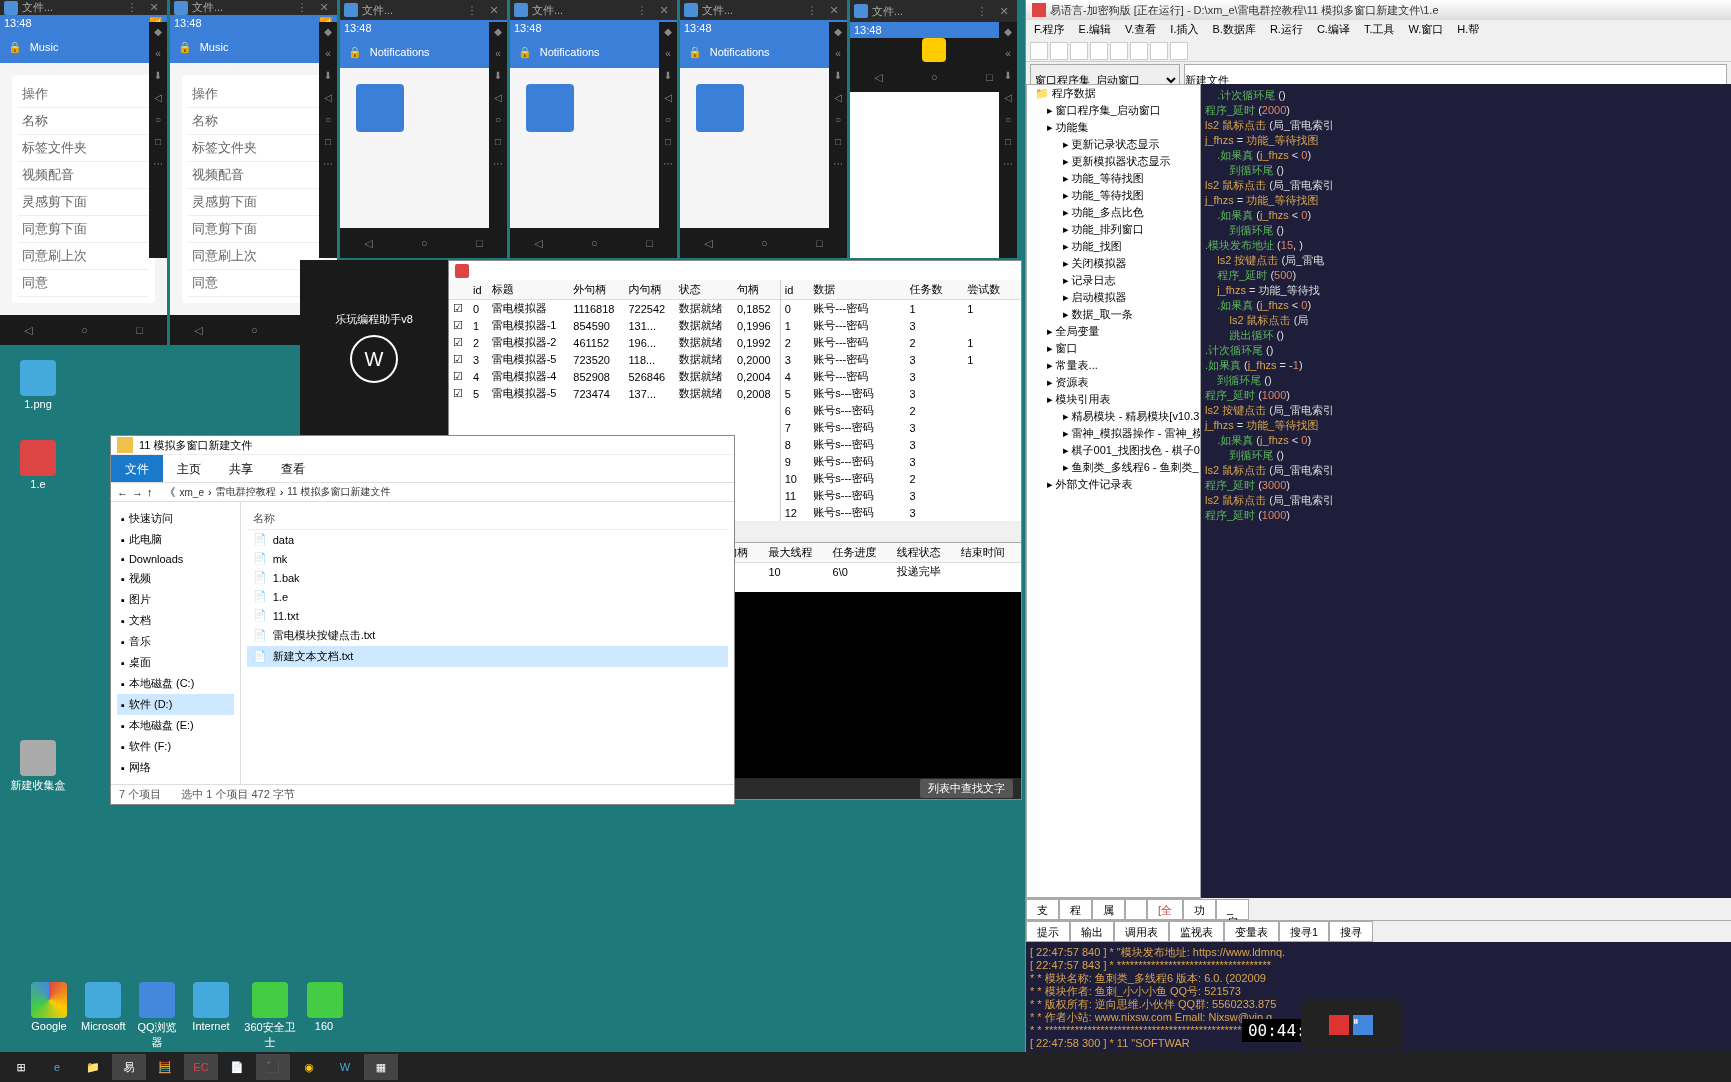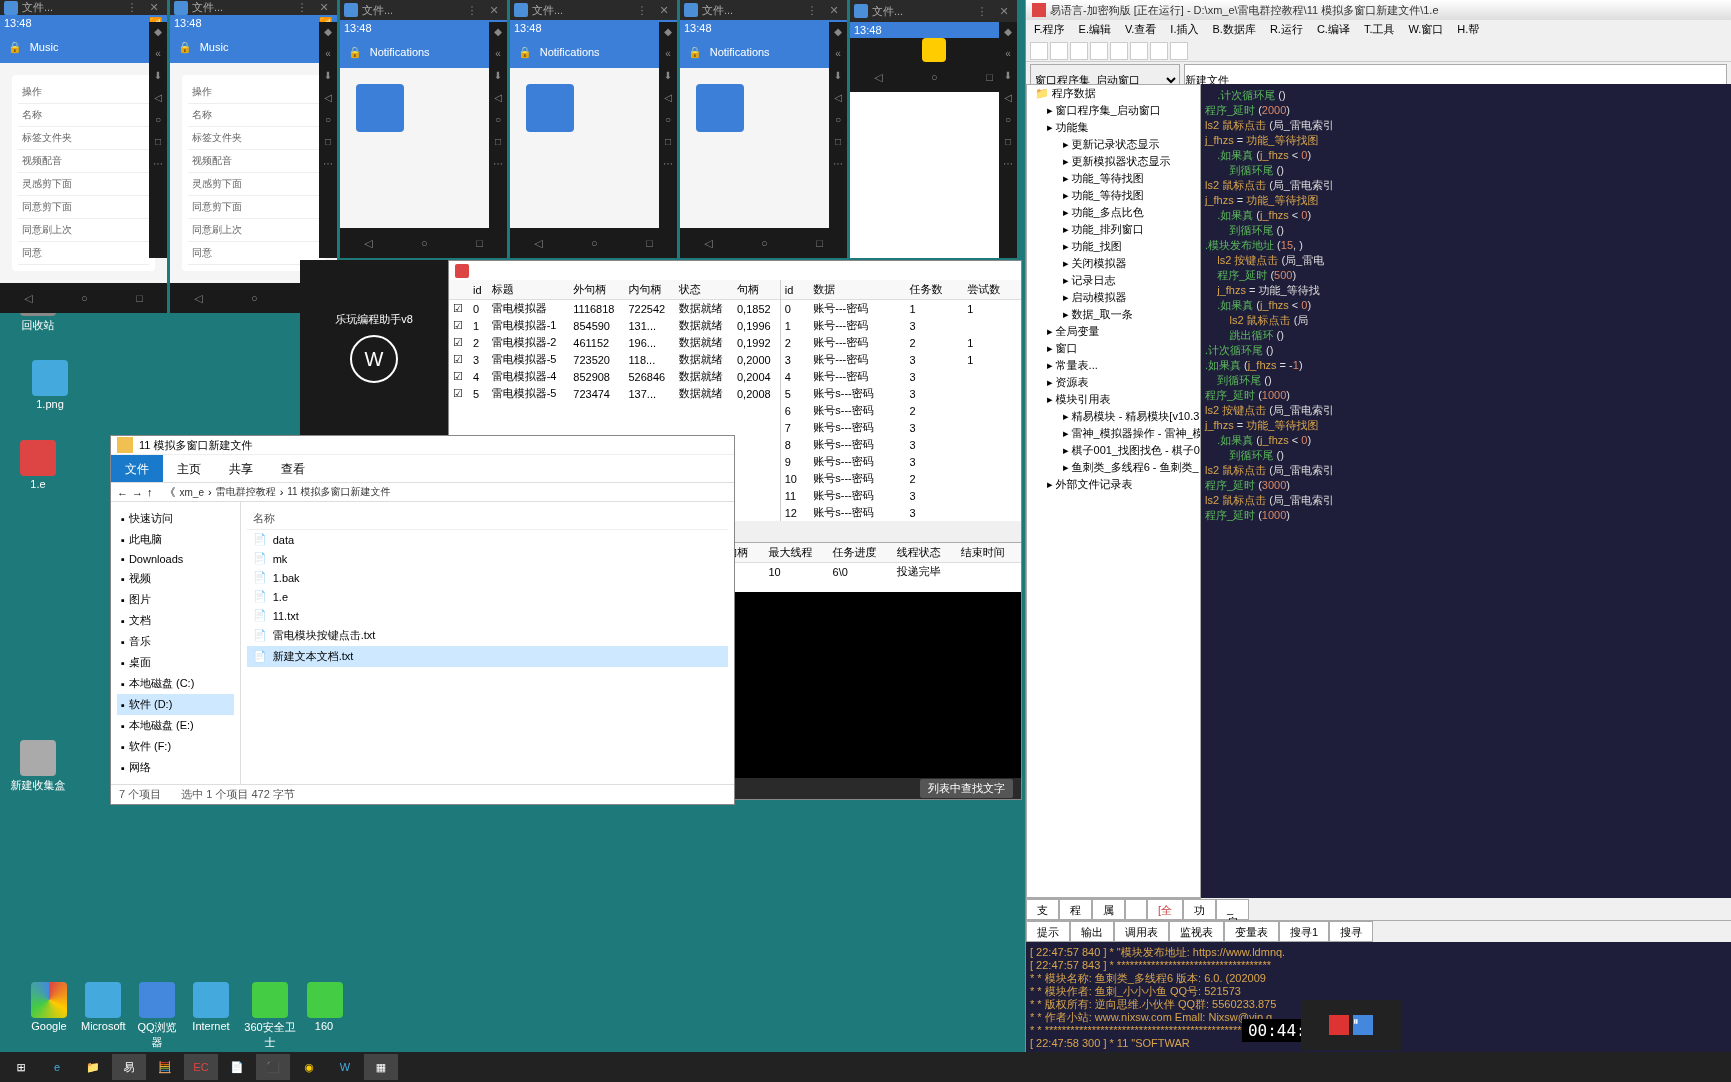--- a/index.html
+++ b/index.html
@@ -8,21 +8,21 @@
 .emu-titlebar{height:22px;background:#2a2a2a;display:flex;align-items:center;padding:0 4px;color:#aaa;font-size:10px;gap:4px}
 .emu-titlebar .icon{width:14px;height:14px;background:#4a8fd8;border-radius:2px}
 .emu-titlebar .title{flex:1;overflow:hidden;white-space:nowrap}
 .emu-titlebar .btn{width:18px;text-align:center;color:#888}
 .emu-screen{flex:1;background:#fff;position:relative}
 .emu-statusbar{height:16px;background:#3b7fd8;color:#fff;font-size:9px;padding:0 4px;display:flex;justify-content:space-between;align-items:center}
 .emu-header{height:32px;background:#3b7fd8;color:#fff;display:flex;align-items:center;padding:0 8px;gap:8px;font-size:11px}
 .emu-body{background:#f5f5f5;padding:8px}
 .emu-folder{width:48px;height:48px;background:#3b7fd8;border-radius:4px;margin:8px}
 .emu-list-mini{background:#fff;margin:4px;border-radius:4px;padding:6px}
-.emu-list-item{padding:4px;font-size:10px;color:#666;border-bottom:1px solid #eee}
+.emu-list-item{padding:4px;font-size:13px;color:#666;border-bottom:1px solid #eee}
 .emu-nav{height:30px;background:#1a1a1a;display:flex;justify-content:space-around;align-items:center;color:#888}
 .emu-sidebar{position:absolute;right:0;top:22px;width:18px;bottom:0;background:#1a1a1a;display:flex;flex-direction:column;align-items:center;gap:8px;padding-top:4px;color:#888}
 .emu-sidebar .sb{width:14px;height:14px;font-size:10px;text-align:center}
 
 .ide{position:absolute;top:0;right:0;bottom:0;width:706px;background:#f0f0f0;display:flex;flex-direction:column;border-left:1px solid #888}
 .ide-title{height:20px;background:linear-gradient(#fff,#ddd);display:flex;align-items:center;padding:0 6px;font-size:11px;color:#333;gap:4px}
 .ide-menu{height:20px;background:#f0f0f0;display:flex;padding:0 4px;gap:6px}
 .ide-menu span{padding:2px 4px;font-size:11px}
 .ide-toolbar{height:22px;background:#f0f0f0;border-bottom:1px solid #ccc;display:flex;align-items:center;gap:2px;padding:0 4px}
 .ide-toolbar .tb{width:18px;height:18px;border:1px solid #ccc;background:#fff}
@@ -81,21 +81,21 @@
 .recorder{position:absolute;bottom:32px;right:330px;width:100px;height:50px;background:#222;color:#fff;display:flex;align-items:center;justify-content:center;gap:4px}
 .timer{position:absolute;bottom:40px;right:400px;color:#fff;font-family:monospace;font-size:16px;background:#000;padding:2px 6px}
 
 .helper-bg{position:absolute;top:260px;left:300px;width:148px;height:175px;background:#1a1a1a;color:#fff;display:flex;flex-direction:column;align-items:center;justify-content:center;gap:8px;font-size:12px}
 .helper-bg .logo{width:48px;height:48px;border:2px solid #fff;border-radius:50%;display:flex;align-items:center;justify-content:center;font-size:20px}
 </style>
 </head>
 <body>
 
 <div class="desk-icon" style="top:280px;left:8px"><div class="di" style="background:#888"></div><span>回收站</span></div>
-<div class="desk-icon" style="top:360px;left:20px"><div class="di" style="background:#4ad"></div><span>1.png</span></div>
+<div class="desk-icon" style="top:360px;left:8px"><div class="di" style="background:#4ad"></div><span>1.png</span></div>
 <div class="desk-icon" style="top:440px;left:8px"><div class="di" style="background:#d44"></div><span>1.e</span></div>
 <div class="desk-icon" style="top:740px;left:8px"><div class="di" style="background:#aaa"></div><span>新建收集盒</span></div>
 
 <div id="emulators">
     <div class="emulator" style="left: 0px; width: 167px; height: 258px;">
       <div class="emu-titlebar">
         <span class="icon"></span>
         <span class="title">文件...</span>
         <span class="btn">⋮</span>
         <span class="btn">✕</span>

